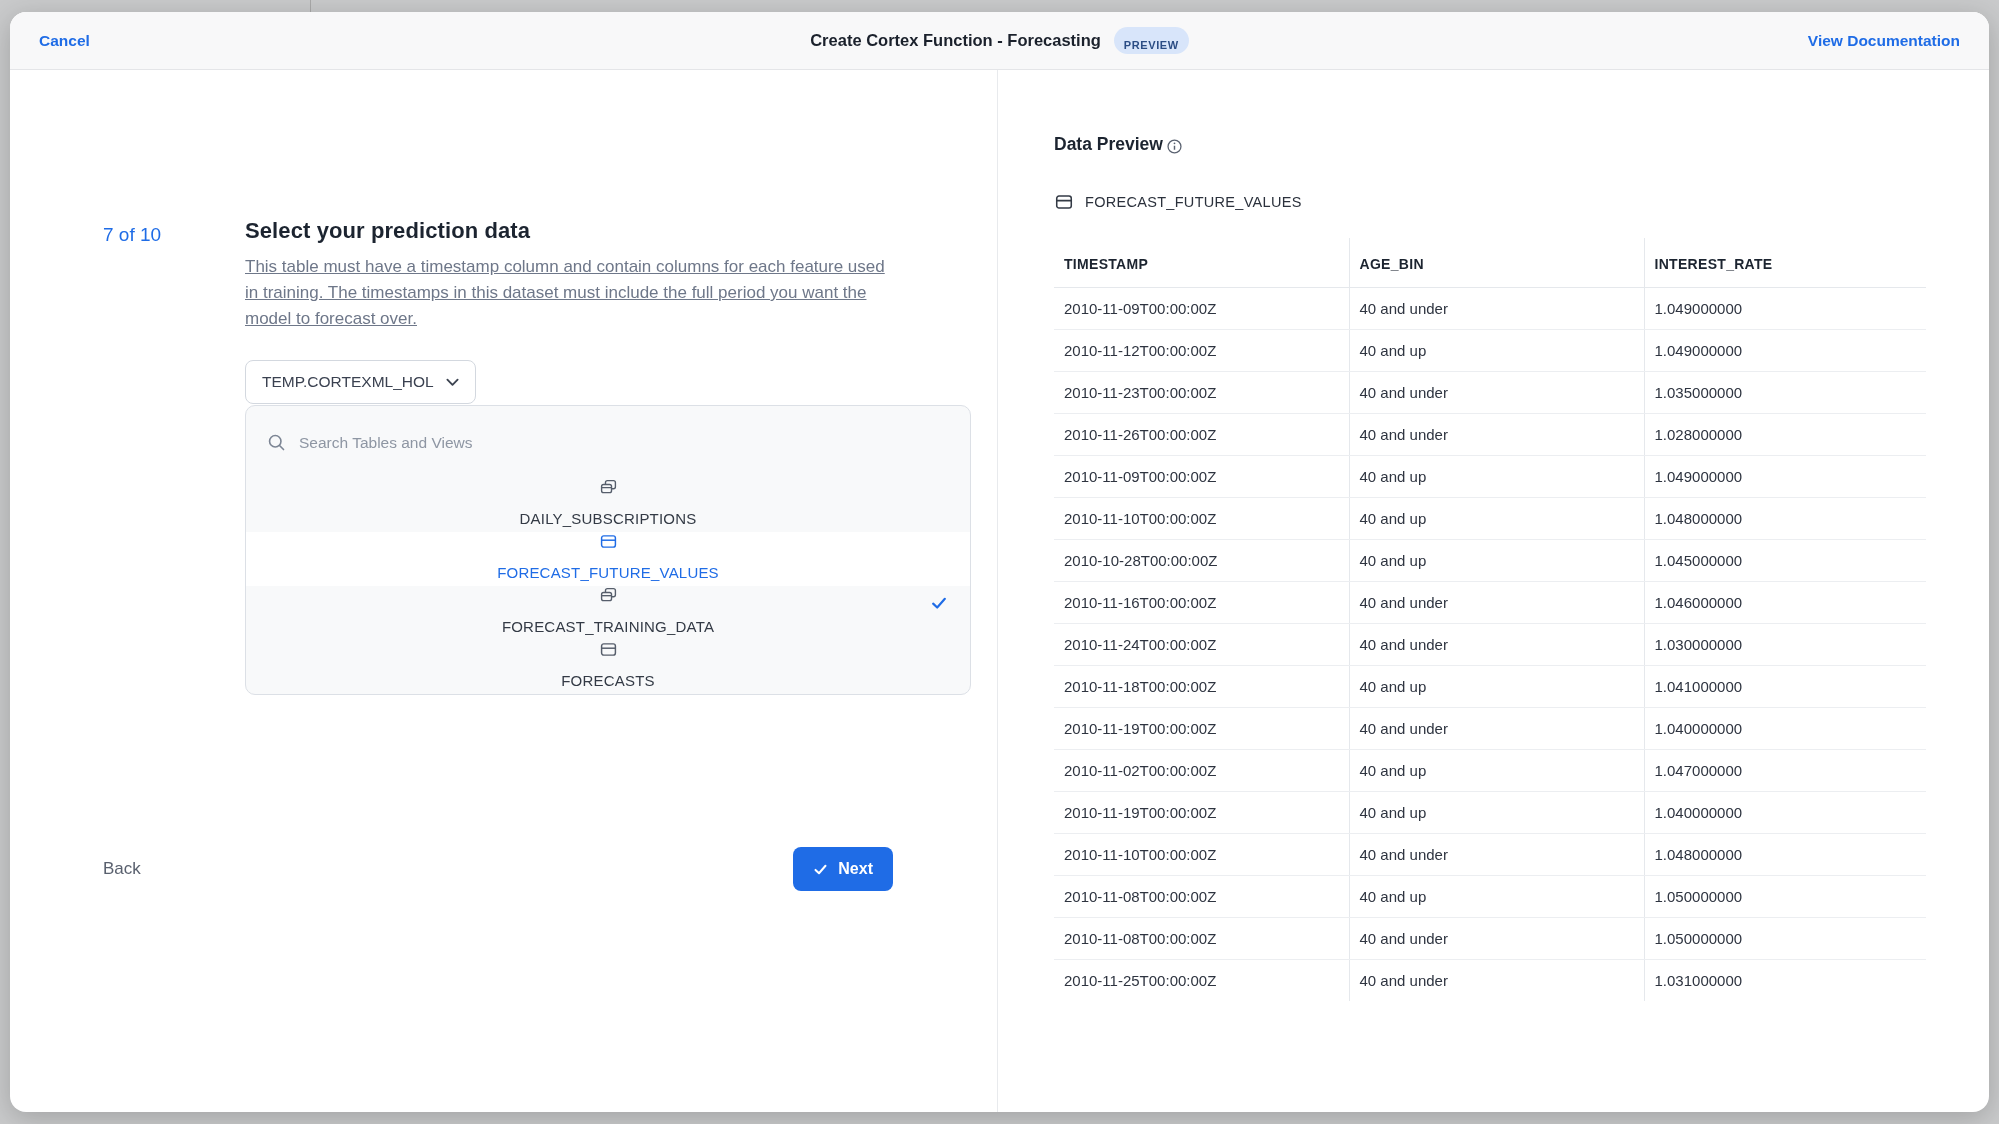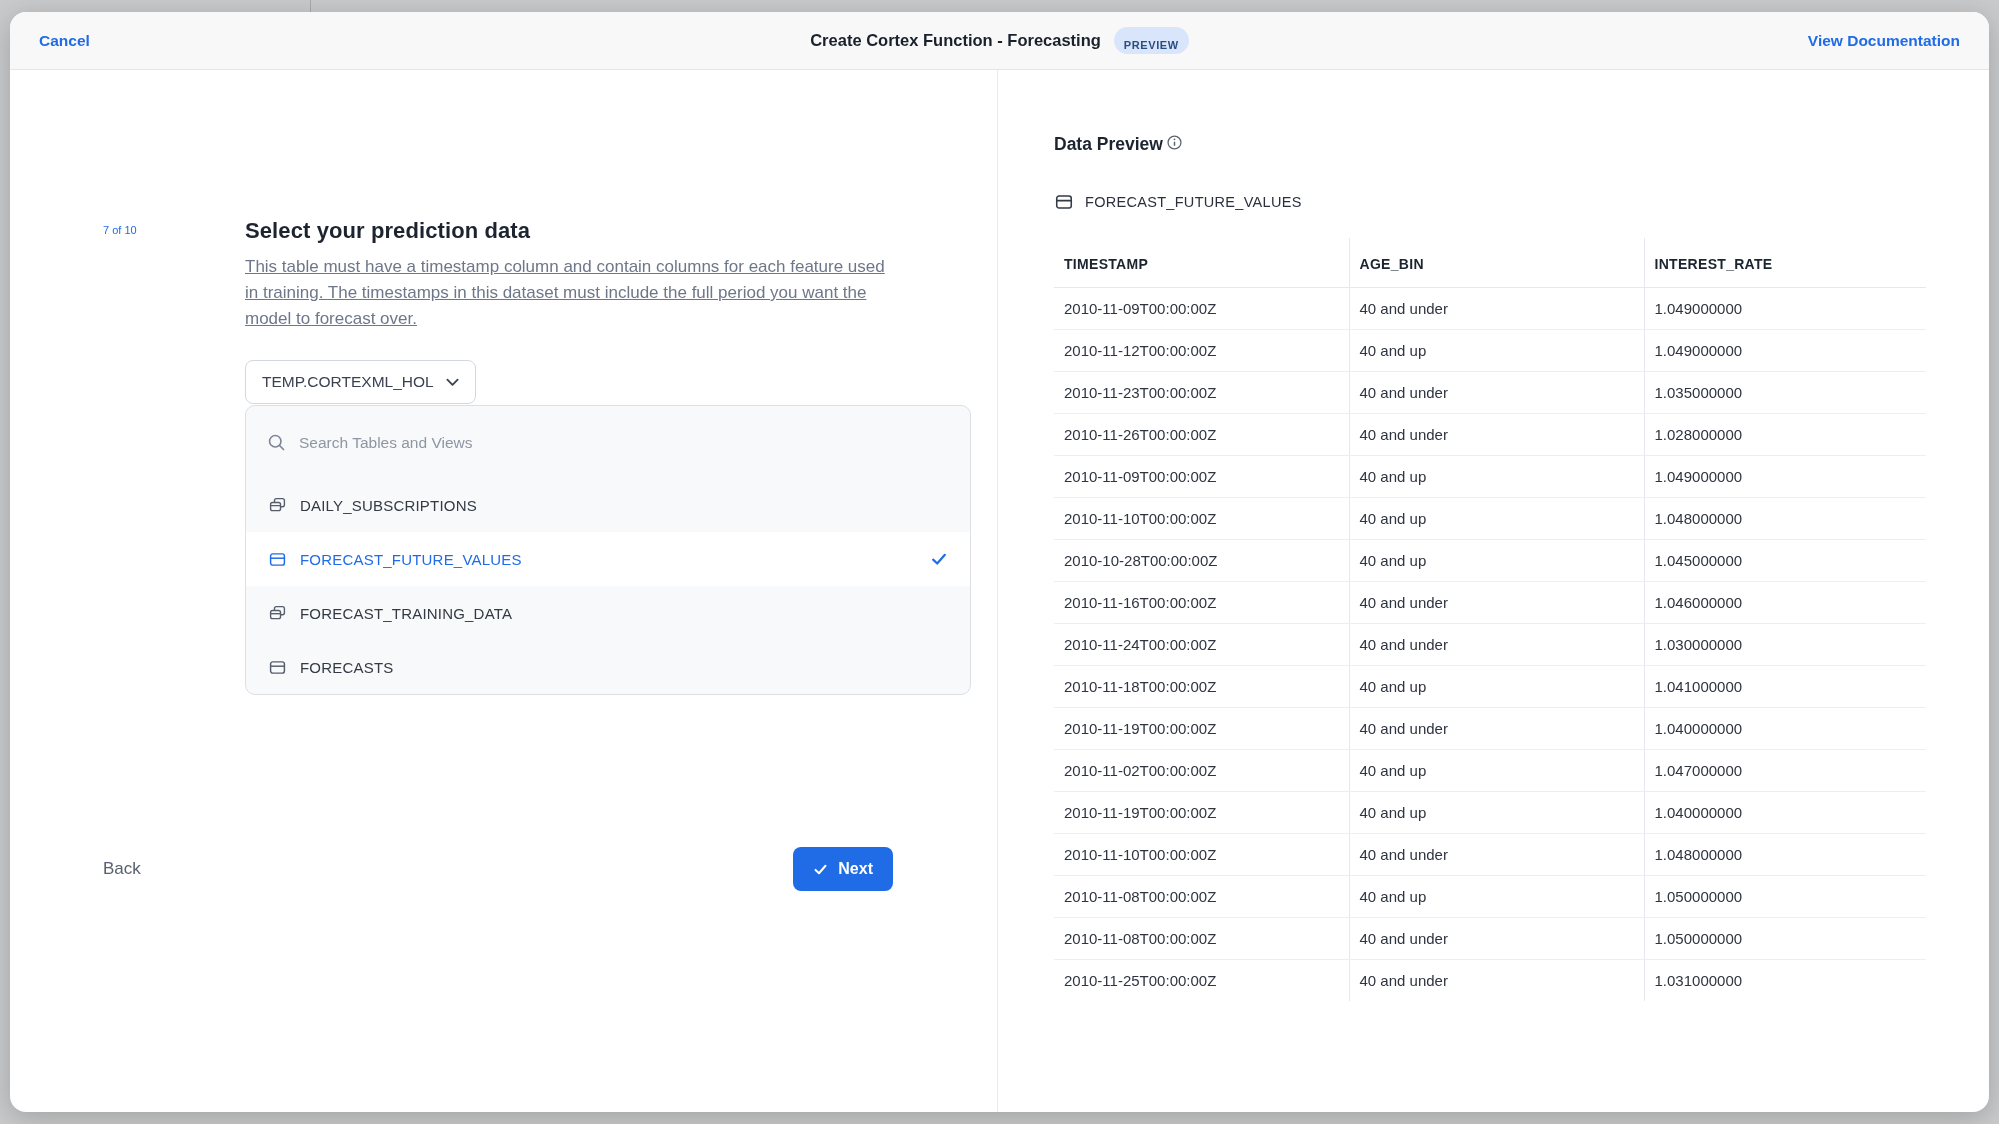--- a/index.html
+++ b/index.html
@@ -41,21 +41,21 @@
   }
   .header-right { margin-left:auto; }
 
   
   .modal-body { flex:1; display:flex; min-height:0; }
   .left-panel { width:988px; flex:0 0 988px; border-right:1px solid #e8eaed; padding:148px 0 0 93px; }
   .right-panel { flex:1; padding:64px 0 0 56px; }
 
   
   .step-row { display:flex; }
-  .step-label { width:142px; flex:0 0 142px; color:var(--accent); font-size:11px; font-weight:500; padding-top:6px; }
+  .step-label { width:142px; flex:0 0 142px; color:var(--accent); font-size:19px; font-weight:500; padding-top:6px; }
   .step-content { width:648px; }
   h1.page-heading { font-size:22px; font-weight:700; color:#1c2430; letter-spacing:.1px; }
   .page-desc { margin-top:10px; font-size:17px; line-height:26px; color:#6e7789; width:656px;text-decoration:underline; }
 
   .schema-btn {
     margin-top:28px; display:inline-flex; align-items:center; gap:12px;
     height:44px; padding:0 16px; background:#fff;
     border:1px solid #d3d8df; border-radius:8px; cursor:pointer;
     font-size:15.5px; color:#3a4150; font-weight:500;text-align:right;
   }
@@ -67,40 +67,40 @@
   .search-row { display:flex; align-items:center; gap:13px; padding:27px 21px 26px; }
   .search-row input {
     border:none; outline:none; background:transparent; flex:1;
     font-family:inherit; font-size:15.5px; color:#3a4150;
   }
   .search-row input::placeholder { color:#8e96a3; }
 
   .table-item {
     height:54px; display:flex; align-items:center; gap:13px;
     padding:0 22px; cursor:pointer;
-    font-size:15px; font-weight:500; color:#333a45; letter-spacing:.2px;
+    font-size:15px; font-weight:500; color:#333a45; letter-spacing:.2px;flex-direction:column;
   }
   .table-item.selected { background:#ffffff; color:var(--accent); }
   .table-item .check { margin-left:auto; display:flex; }
   .icon { display:flex; align-items:center; justify-content:center; flex:0 0 auto; }
 
   .wizard-footer {
     width:790px; margin-top:152px;
     display:flex; align-items:center; justify-content:space-between;
   }
   .back-btn { font-size:17px; color:#59606e; cursor:pointer; }
   .next-btn {
     display:inline-flex; align-items:center; gap:10px;
     height:44px; padding:0 20px; border:none; border-radius:8px;
     background:var(--accent); color:#fff; font-family:inherit;
     font-size:16px; font-weight:600; cursor:pointer;
   }
 
   
-  .preview-title-row { display:flex; align-items:flex-start; gap:3px; }
+  .preview-title-row { display:flex; align-items:flex-end; gap:3px; }
   .preview-title { font-size:17.5px; font-weight:700; color:#1c2430; }
   .table-ref-row { margin-top:37px; display:flex; align-items:center; gap:11px;
     font-size:14.5px; color:#2b313c; letter-spacing:.3px; }
 
   table.preview { margin-top:26px; border-collapse:collapse; table-layout:fixed; width:872px; }
   table.preview col.c1 { width:295px; }
   table.preview col.c2 { width:295px; }
   table.preview col.c3 { width:282px; }
   table.preview th {
     text-align:left; font-size:14px; font-weight:700; color:#1c2430;

